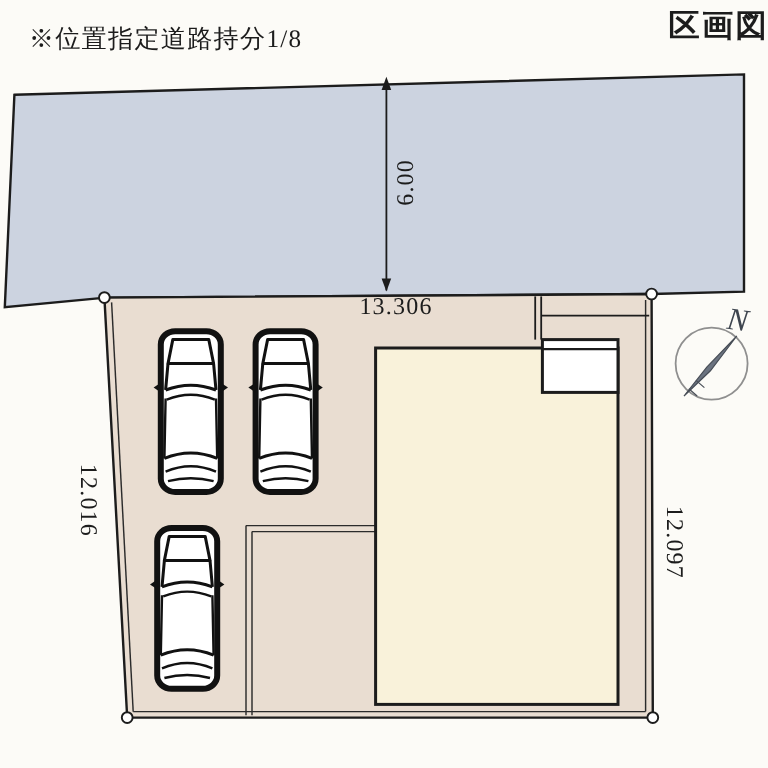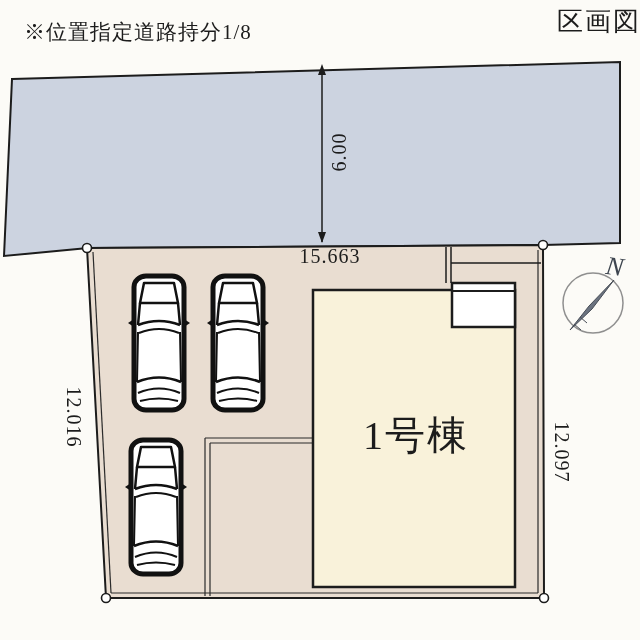--- a/index.html
+++ b/index.html
@@ -1,20 +1,20 @@
 <!DOCTYPE html>
 <html><head>
 <meta charset="utf-8">
 <style>
   html,body{margin:0;padding:0;width:640px;height:640px;overflow:hidden;background:#fcfbf7;}
   .canvas{position:absolute;inset:0;width:640px;height:480px;font-family:"Liberation Serif","DejaVu Serif",serif;color:#1c1c1c;}
   svg.plan{position:absolute;left:0;top:0;}
   .lbl{position:absolute;white-space:nowrap;color:#1c1c1c;}
   .note{left:24px;top:18px;font-size:21px;letter-spacing:1px;font-family:"Liberation Serif","DejaVu Serif",serif;}
-  .doc-title{left:557px;top:4px;font-size:26px;font-weight:400;letter-spacing:2px;}
+  .doc-title{left:557px;top:4px;font-size:26px;font-weight:700;letter-spacing:2px;}
   .road-name{left:118px;top:124px;width:180px;text-align:center;font-size:21px;line-height:24px;letter-spacing:1px;white-space:normal;position:absolute;}
   .dim{font-size:20px;letter-spacing:1px;}
   .dim-top{left:288px;top:245px;width:84px;text-align:center;}
   .dim-bottom{left:291px;top:604px;width:88px;text-align:center;}
   .dim-left{left:73px;top:417px;transform:translate(-50%,-50%) rotate(90deg);}
   .dim-right{left:561px;top:452px;transform:translate(-50%,-50%) rotate(90deg);}
   .dim-road{left:339px;top:152px;transform:translate(-50%,-50%) rotate(-90deg);}
   .bldg-label{left:350px;top:408px;width:132px;text-align:center;font-size:40px;letter-spacing:2px;}
   .north{left:606px;top:252px;font-size:26px;font-style:italic;color:#3e454f;transform:rotate(8deg);}
 </style>
@@ -91,20 +91,19 @@
       <polygon points="570,330 592,309 614,280 589,306" fill="#6b7380" stroke="#474d56" stroke-width="1"></polygon>
       <path d="M574,324 l7,6 M580,317 l7,6" stroke="#474d56" stroke-width="1" fill="none"></path>
     </g>
   </svg>
 
   <div class="lbl note">※位置指定道路持分1/8</div>
   <div class="lbl doc-title">区画図</div>
 
 
   <div class="lbl dim dim-road">6.00</div>
-  <div class="lbl dim dim-top">15.663</div>
+  <div class="lbl dim dim-top">13.306</div>
   <div class="lbl dim dim-left">12.016</div>
   <div class="lbl dim dim-right">12.097</div>
 
-  <div class="lbl bldg-label">1号棟</div>
   <div class="lbl north">N</div>
 
 </div>
 
 </body></html>

